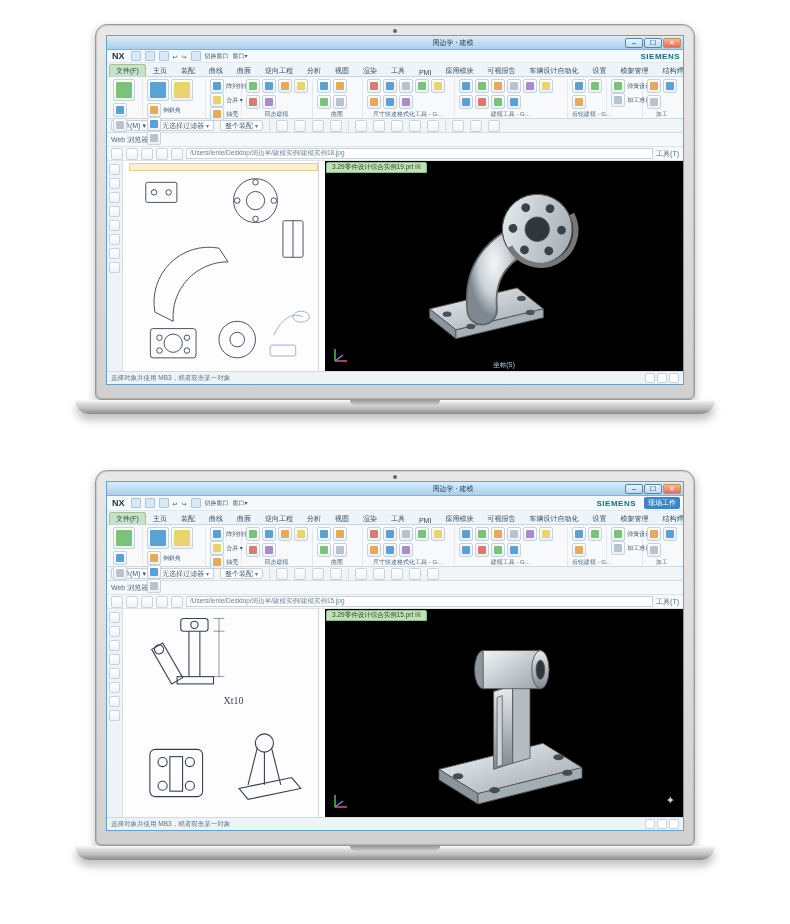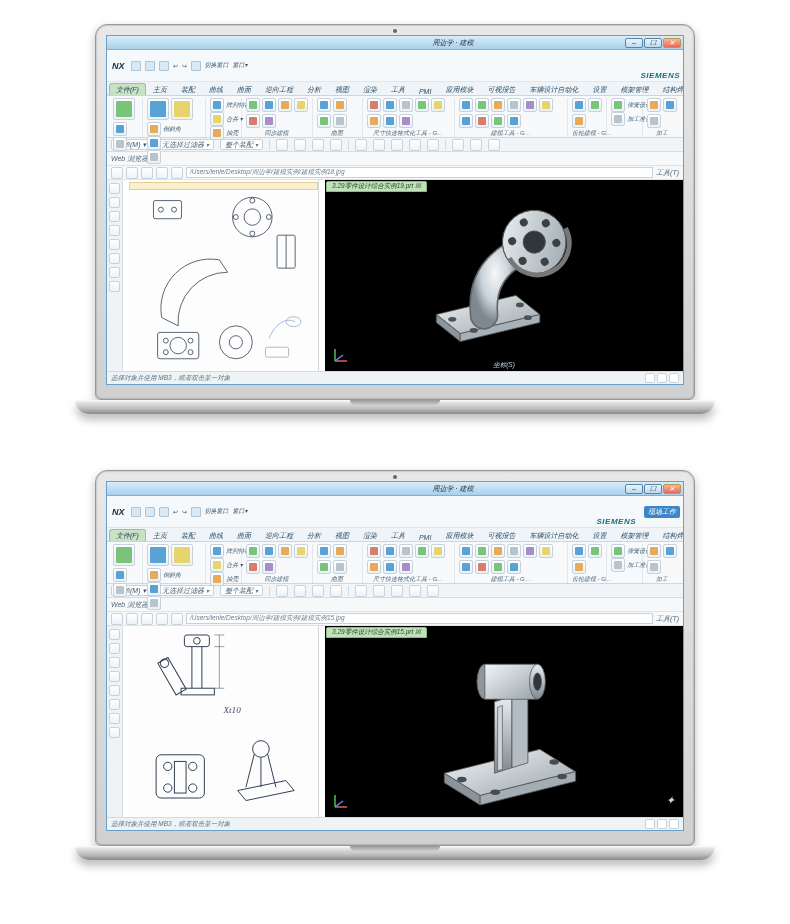--- a/index.html
+++ b/index.html
@@ -57,21 +57,20 @@
     border-radius: 0 0 8px 8px;
   }
 
   
   .screen {
     width:100%; height:100%;
     background:#fff;
     border:1px solid #6aa0c8;
     display:flex; flex-direction:column;
     overflow:hidden;
-    font-style:italic;
   }
   .win-titlebar {
     display:flex; align-items:center;
     height:14px;
     background: linear-gradient(#d9ecf9,#a9d0ec);
     border-bottom:1px solid #7fb0d4;
     padding:0 2px;
     font-size:7px;
     color:#234;
   }
@@ -101,21 +100,21 @@
     font-weight:bold; color:#234; font-size:9px;
     padding:0 2px;
   }
   .nx-row .tiny-icn {
     width:10px; height:10px;
     background:#d9e8f3;
     border:1px solid #a9c6dc;
     border-radius:1px;
   }
   .brand {
-    margin-left:auto; font-size:8px; letter-spacing:.5px; color:#17707f; font-weight:600;margin-top:20px;
+    margin-left:auto; font-size:8px; letter-spacing:.5px; color:#17707f; font-weight:600;
   }
   .brand-box {
     margin-left:4px;
     background:#3b86c8; color:#fff;
     padding:1px 4px; font-size:7px; border-radius:2px;
   }
 
   .main-tabs {
     display:flex; align-items:flex-end;
     background:#eef4f8;

